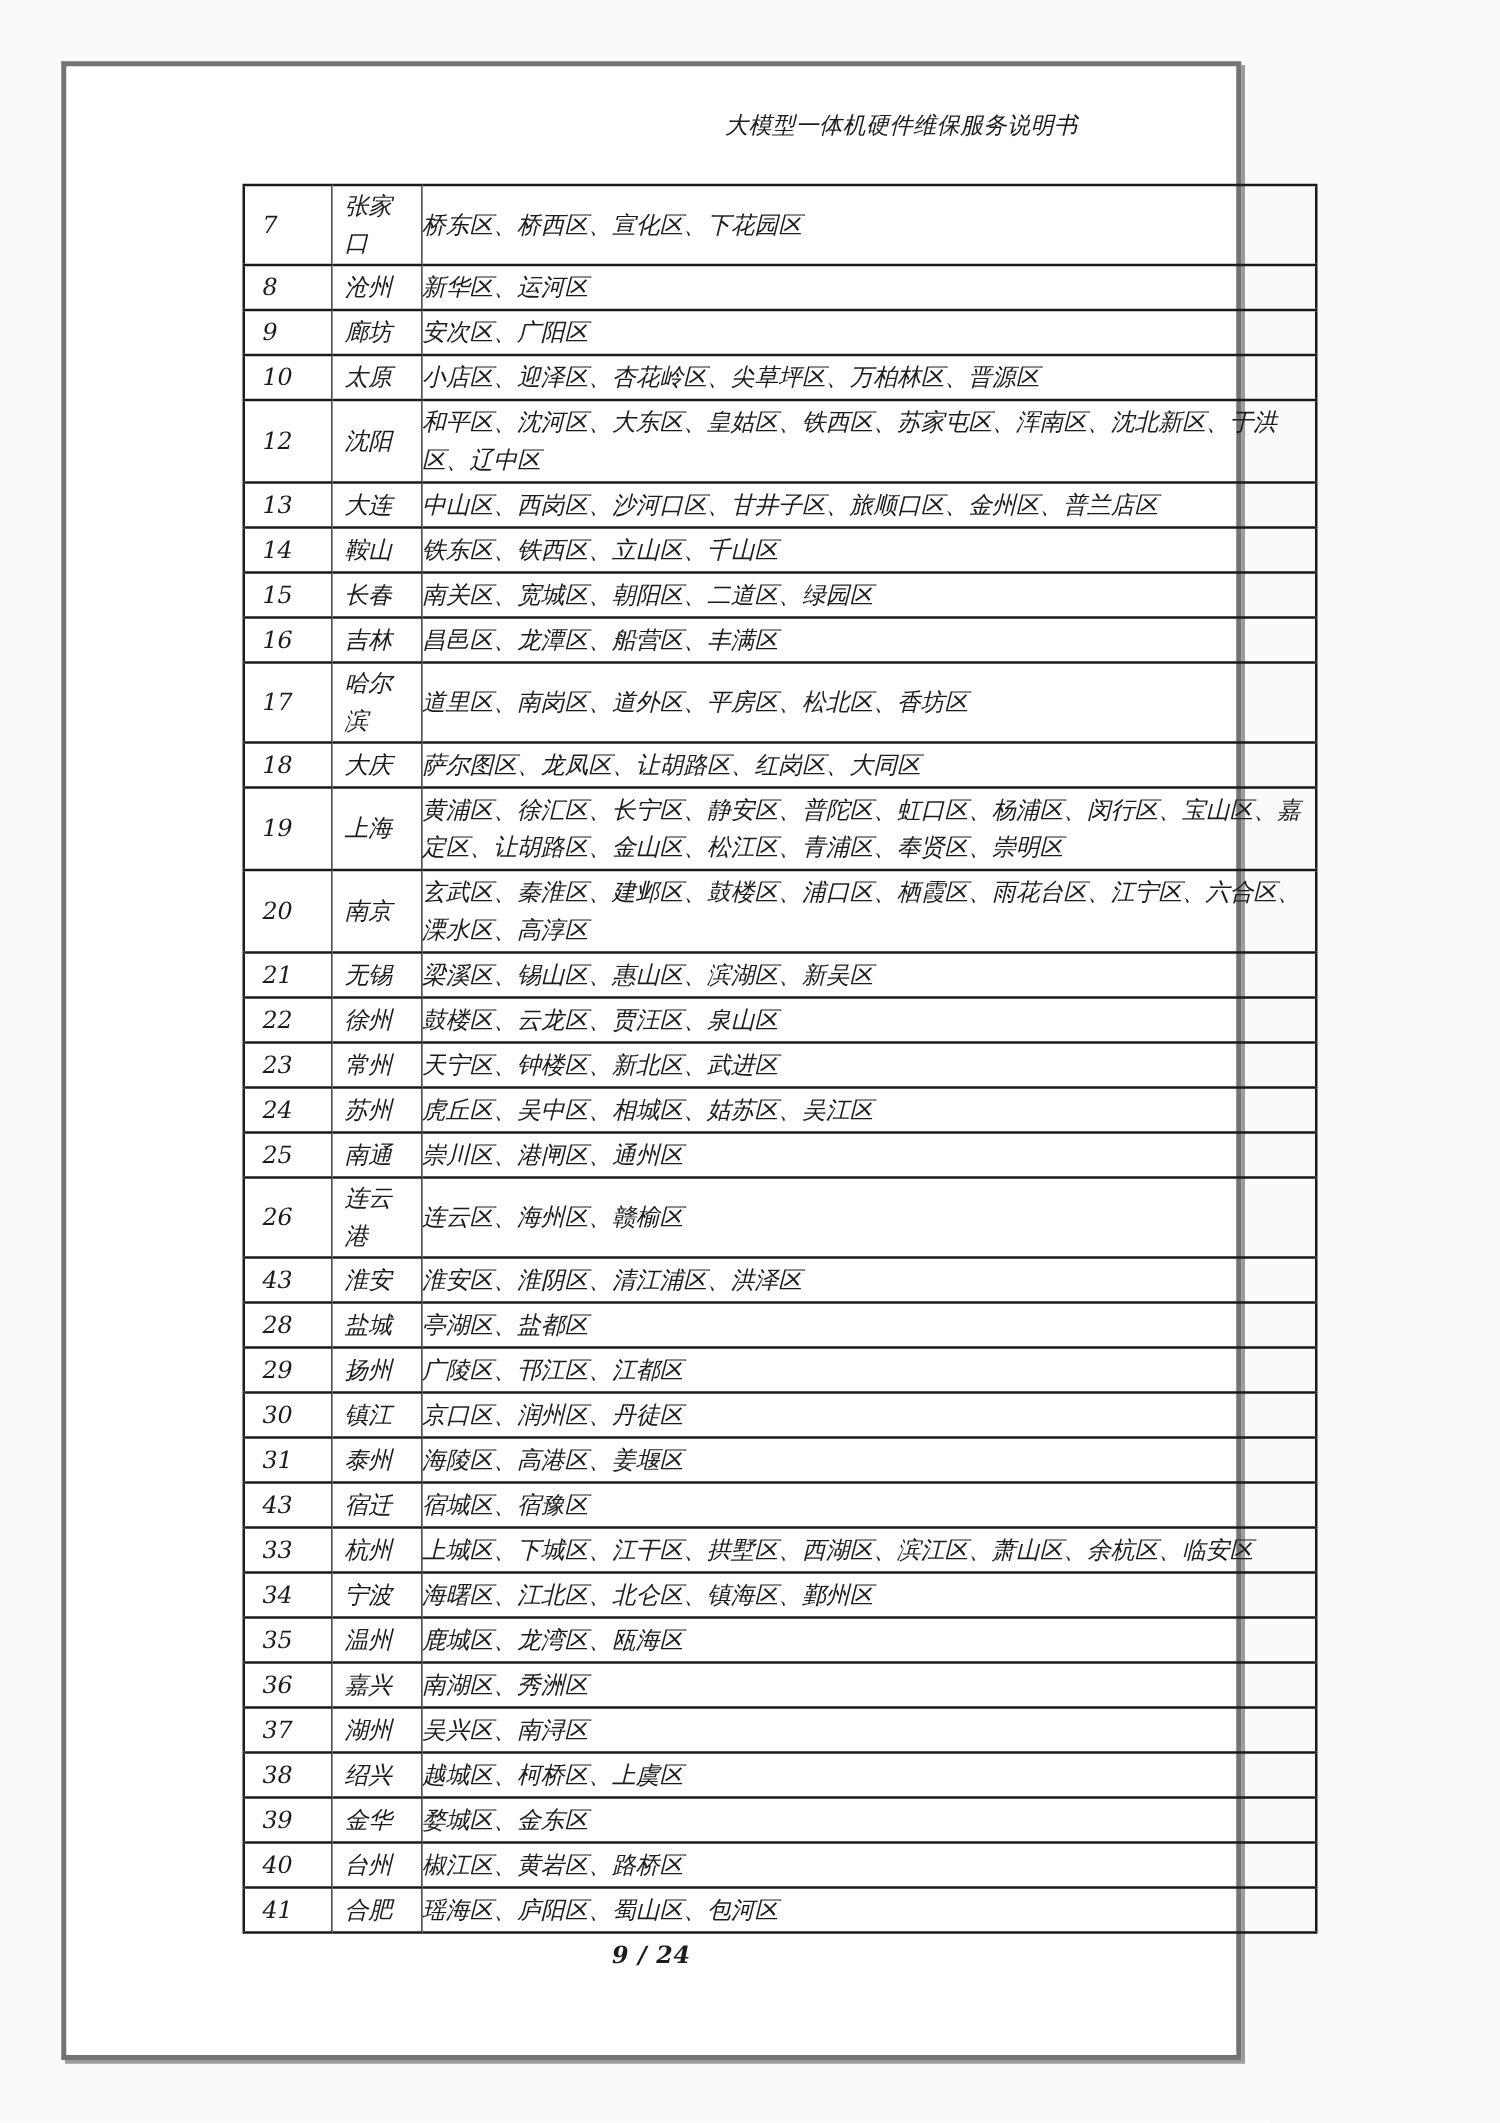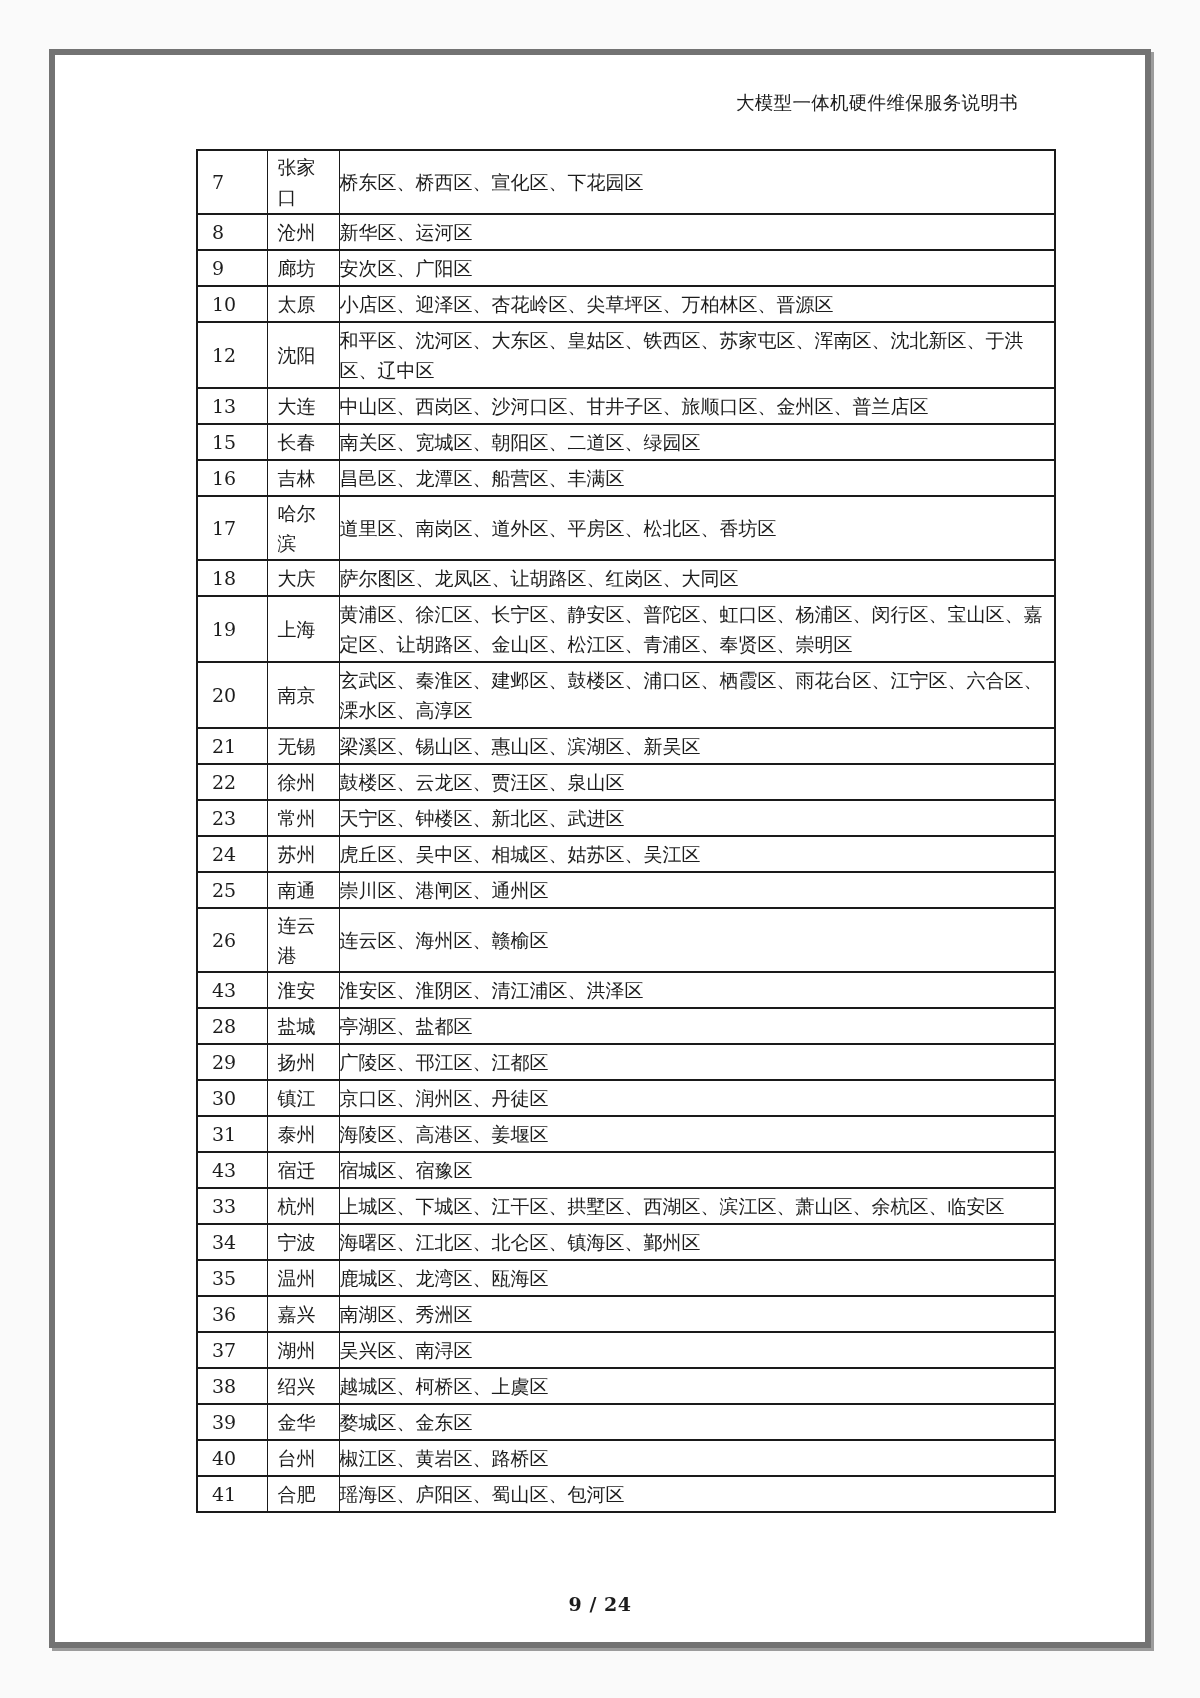--- a/index.html
+++ b/index.html
@@ -11,26 +11,27 @@
     height: 1698px;
     position: relative;
     background: #fafafa;
     font-family: "DejaVu Serif", "Liberation Serif", serif;
     color: #1c1c1c;
   }
   .page-frame {
     position: absolute;
     left: 49px;
     top: 49px;
-    width: 1102px;
+    width: 944px;
     height: 1599px;
     box-sizing: border-box;
     background: #ffffff;
-    border: 6px solid #737373;
+    border: 4px solid #737373;
     box-shadow: 3px 3px 0 #9c9c9c;
+    font-style: italic;
   }
   .header-title {
     position: absolute;
     top: 35px;
     right: 127px;
     font-size: 18.5px;
     line-height: 26px;
     letter-spacing: 0.3px;
     white-space: nowrap;
   }
@@ -62,21 +63,21 @@
     padding: 1px 2px 1px 14px;
   }
   .doc-table td.city {
     padding: 1px 9px 1px 10px;
   }
   .doc-table td.districts {
     padding: 2px 2px 2px 0;
   }
   .page-footer {
     position: absolute;
-    top: 1538px;
+    top: 1500px;
     left: 0;
     width: 100%;
     text-align: center;
     font-size: 19px;
     font-weight: bold;
     letter-spacing: 0.5px;
   }
 </style>
 </head>
 <body>
@@ -116,20 +117,25 @@
           <td class="num">12</td>
           <td class="city">沈阳</td>
           <td class="districts">和平区、沈河区、大东区、皇姑区、铁西区、苏家屯区、浑南区、沈北新区、于洪区、辽中区</td>
         </tr>
         <tr>
           <td class="num">13</td>
           <td class="city">大连</td>
           <td class="districts">中山区、西岗区、沙河口区、甘井子区、旅顺口区、金州区、普兰店区</td>
         </tr>
         <tr>
+          <td class="num">14</td>
+          <td class="city">鞍山</td>
+          <td class="districts">铁东区、铁西区、立山区、千山区</td>
+        </tr>
+        <tr>
           <td class="num">15</td>
           <td class="city">长春</td>
           <td class="districts">南关区、宽城区、朝阳区、二道区、绿园区</td>
         </tr>
         <tr>
           <td class="num">16</td>
           <td class="city">吉林</td>
           <td class="districts">昌邑区、龙潭区、船营区、丰满区</td>
         </tr>
         <tr>

